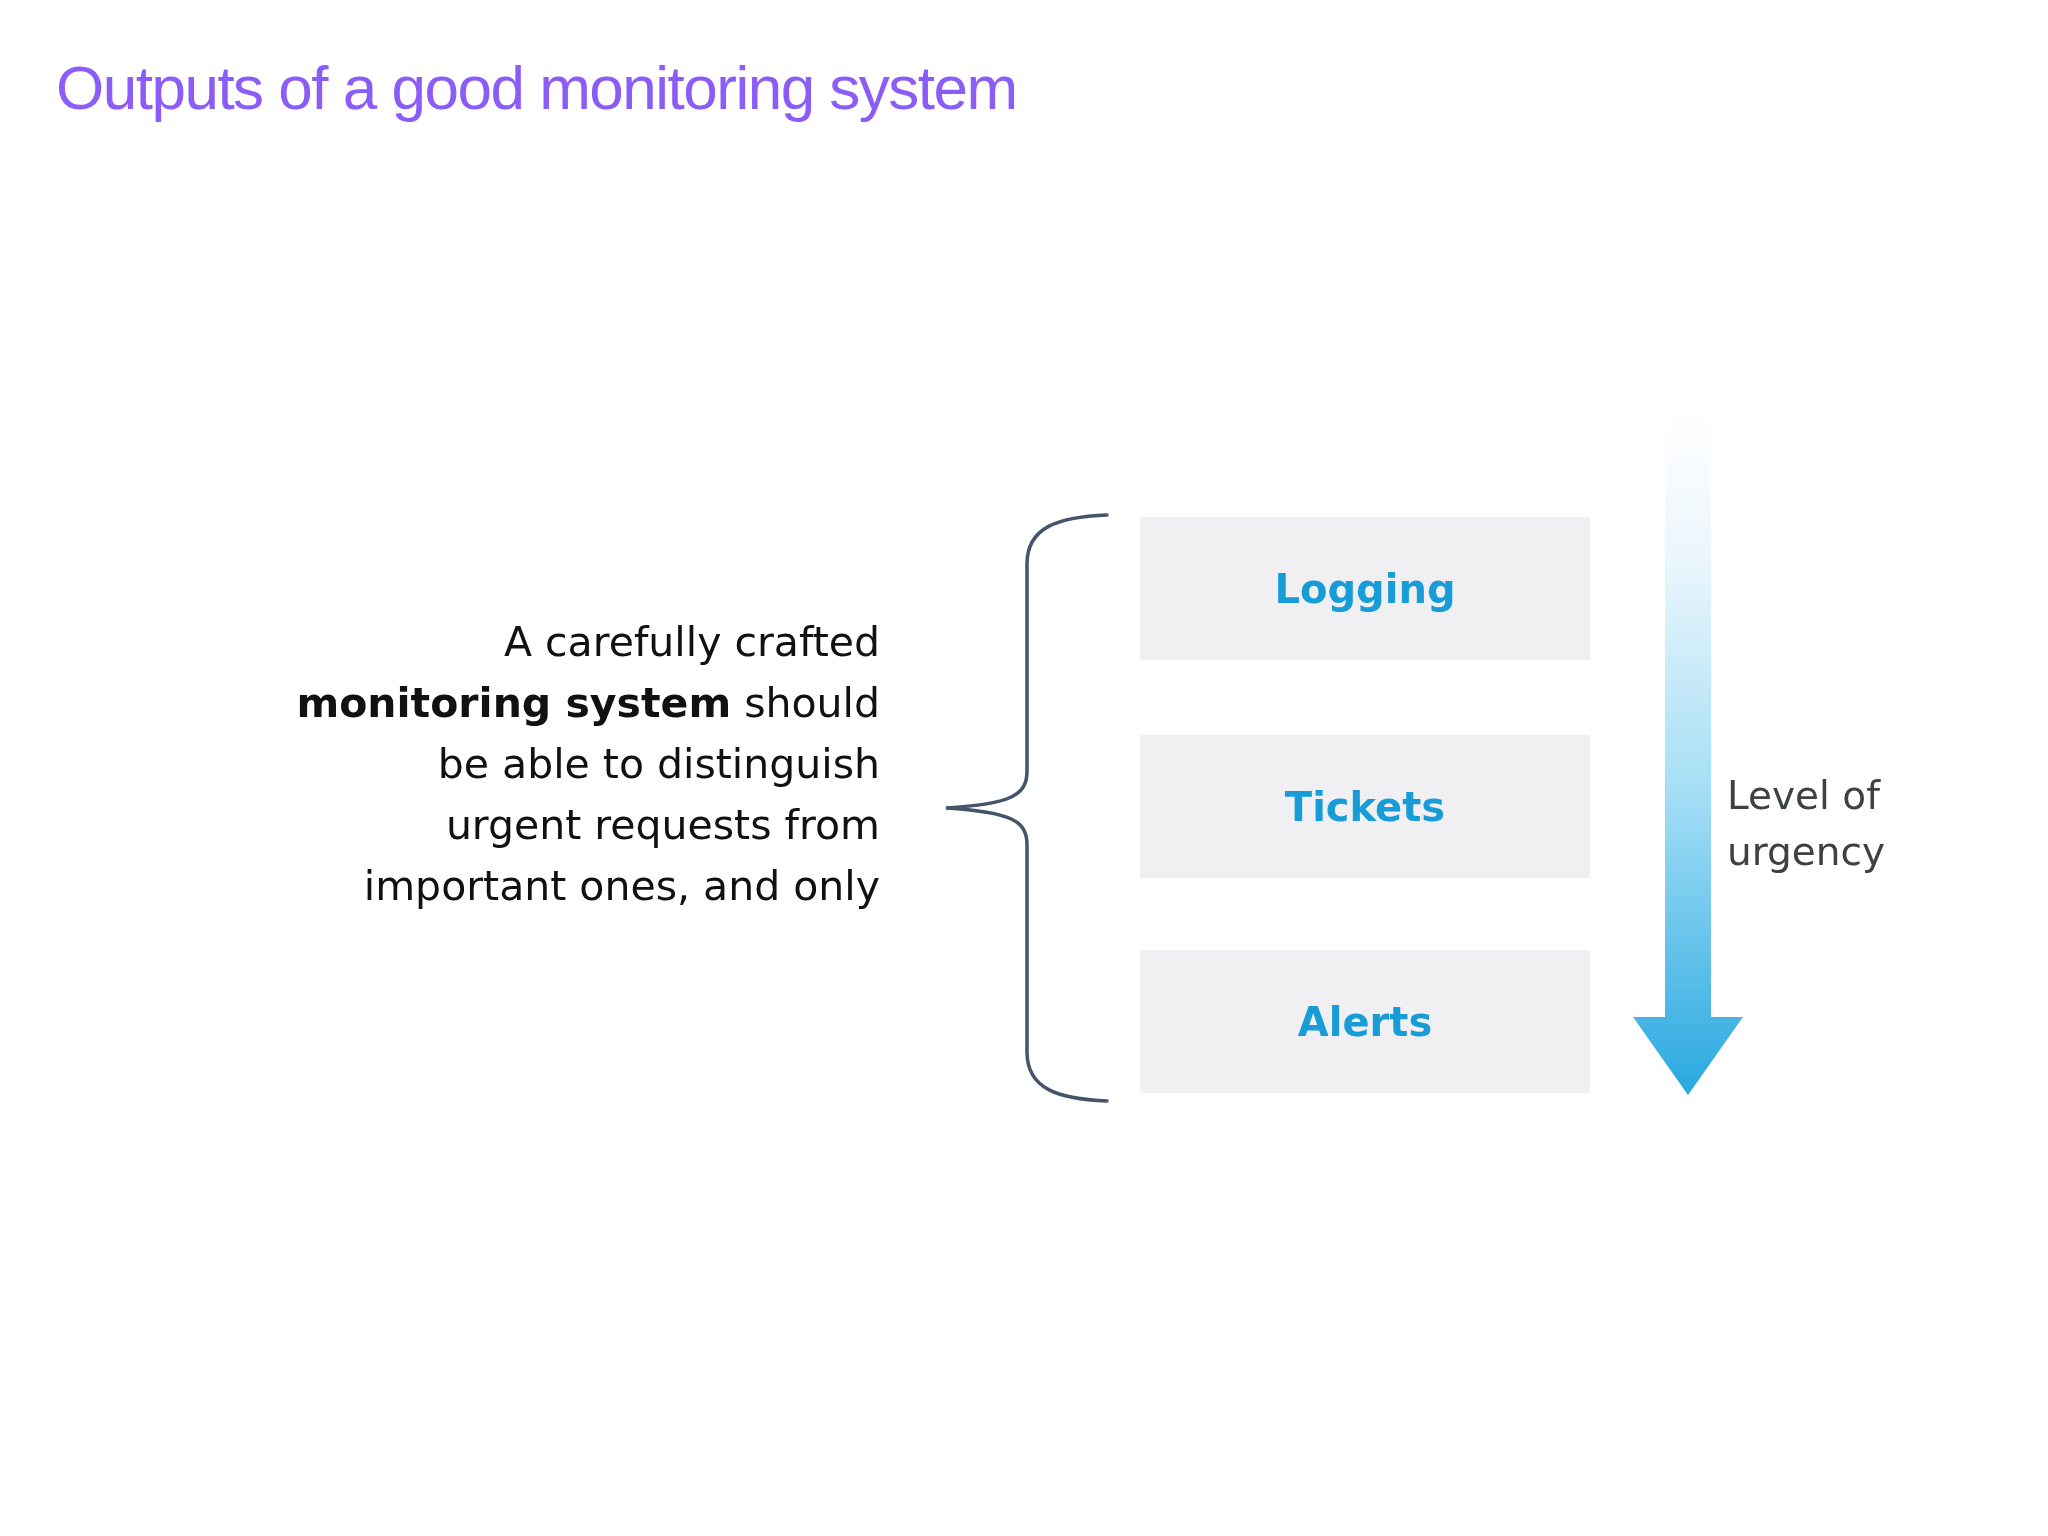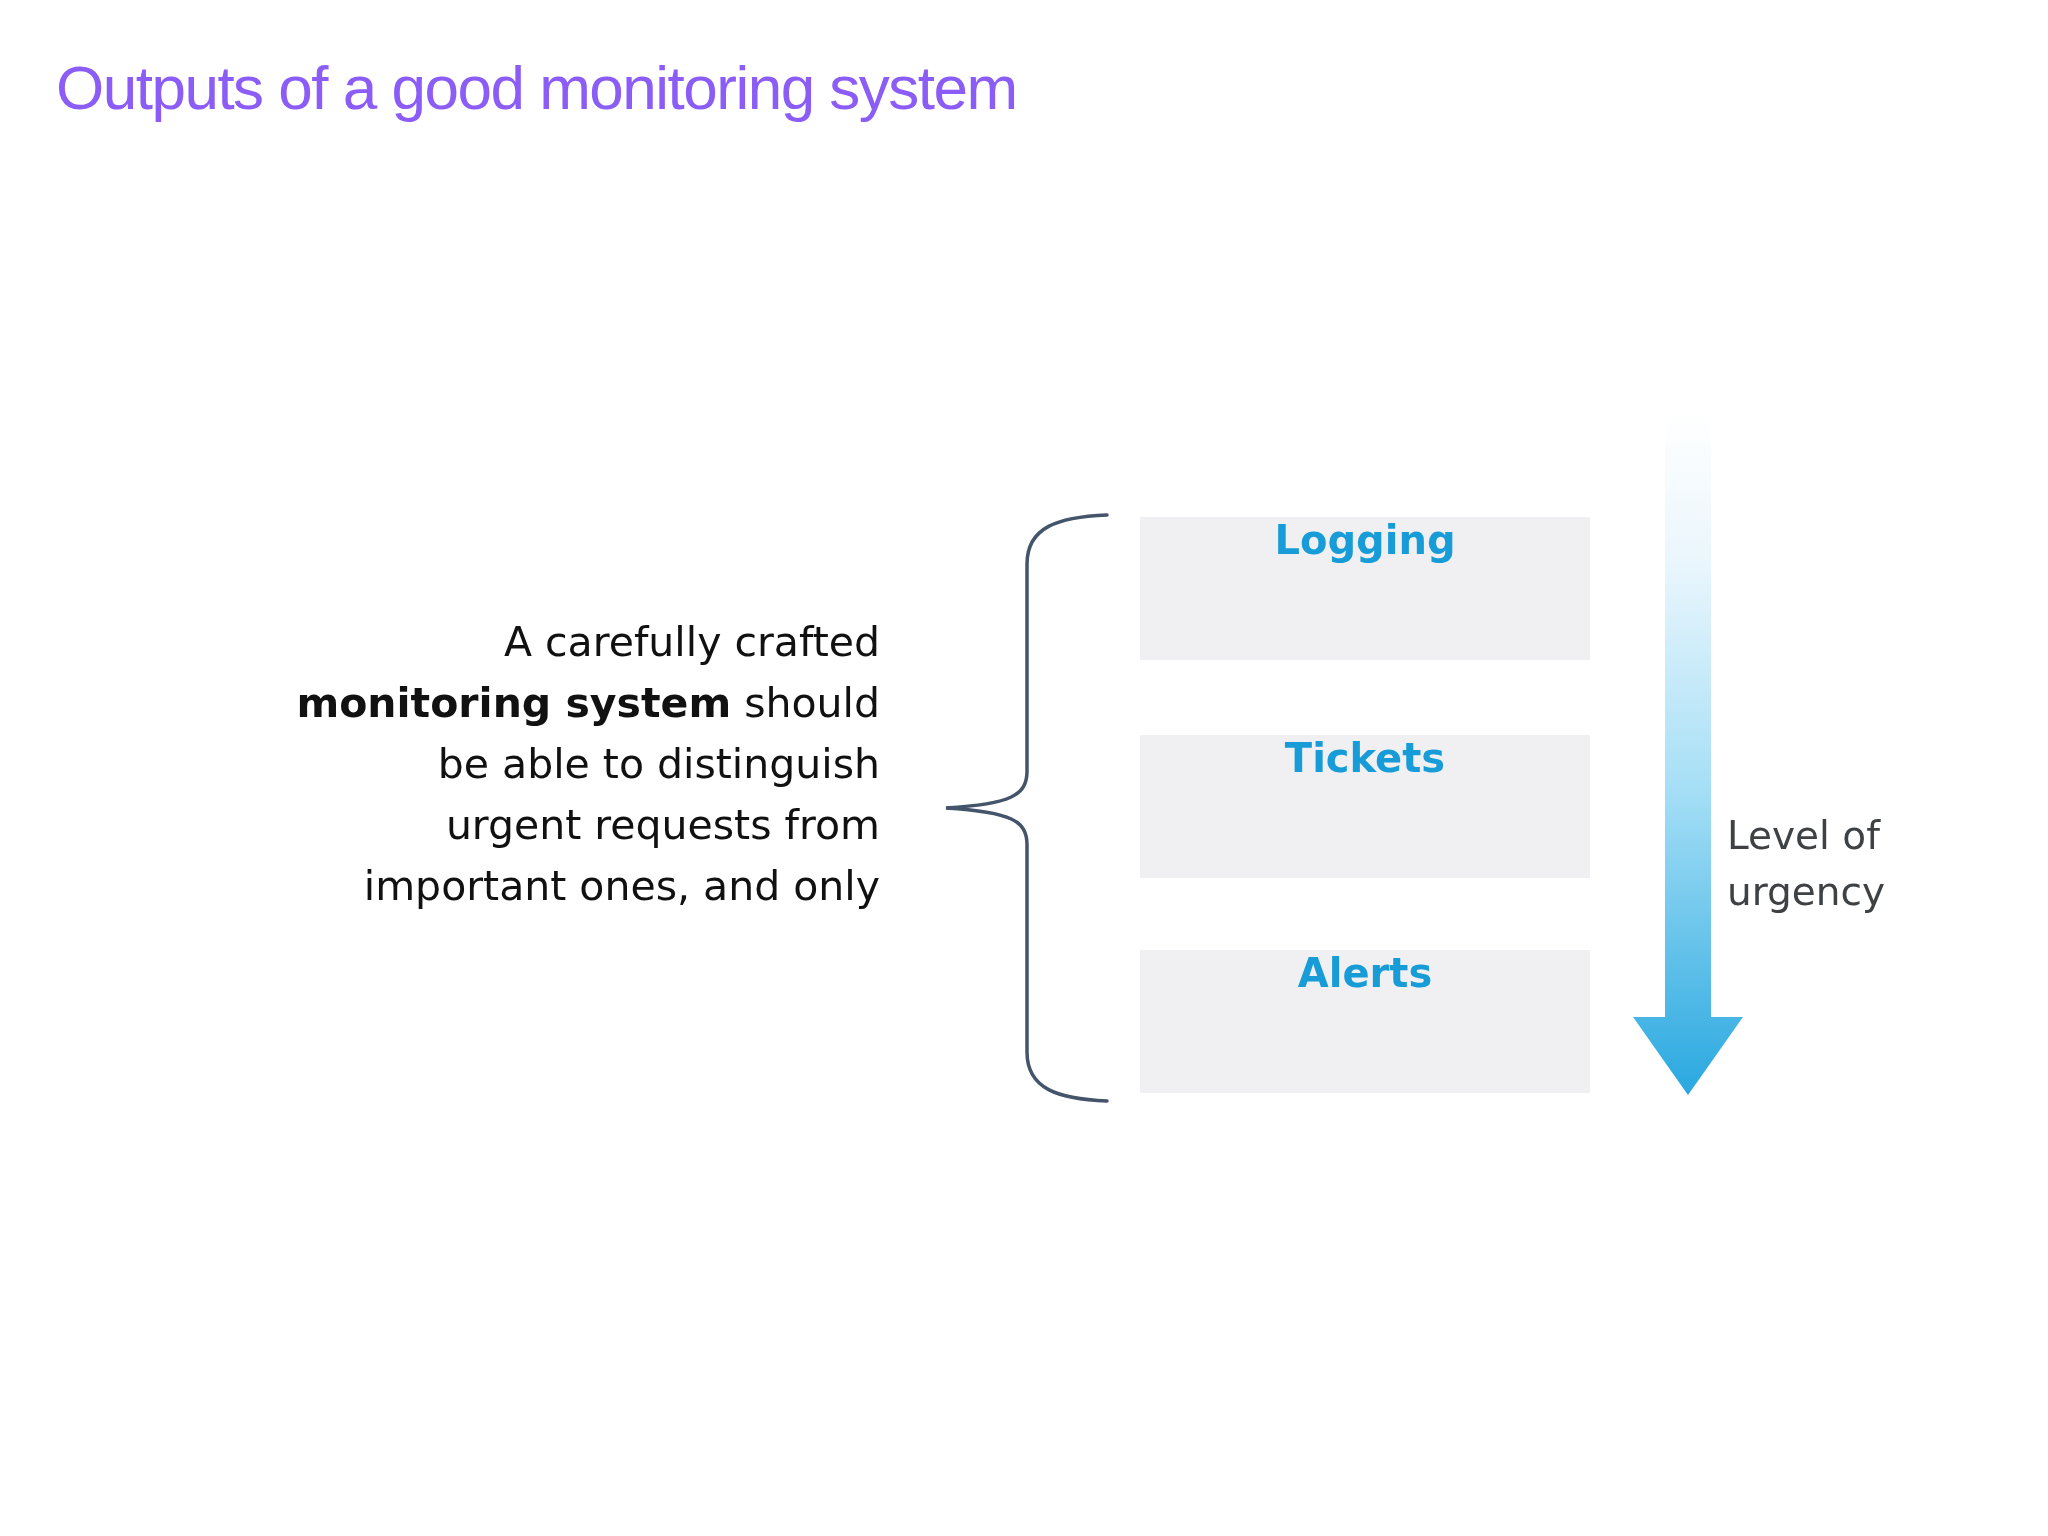--- a/index.html
+++ b/index.html
@@ -43,21 +43,21 @@
     left: 940px;
     top: 508px;
   }
   .output-box {
     position: absolute;
     left: 1140px;
     width: 450px;
     height: 143px;
     background: #f0f0f2;
     display: flex;
-    align-items: flex-start;
+    align-items: center;
     justify-content: center;
   }
   .output-box .label {
     font-size: 40px;
     font-weight: bold;
     color: #189cd8;
     white-space: nowrap;
   }
   .box-logging { top: 517px; }
   .box-tickets { top: 735px; }
@@ -68,21 +68,20 @@
     top: 412px;
   }
   .urgency-label {
     position: absolute;
     left: 1727px;
     top: 768px;
     font-size: 39px;
     line-height: 56px;
     color: #3f4245;
     white-space: nowrap;
-    margin-top: 40px;
   }
 </style>
 </head>
 <body>
 
 <div class="slide">
 
   <div class="page-title">Outputs of a good monitoring system</div>
 
   <div class="paragraph">

